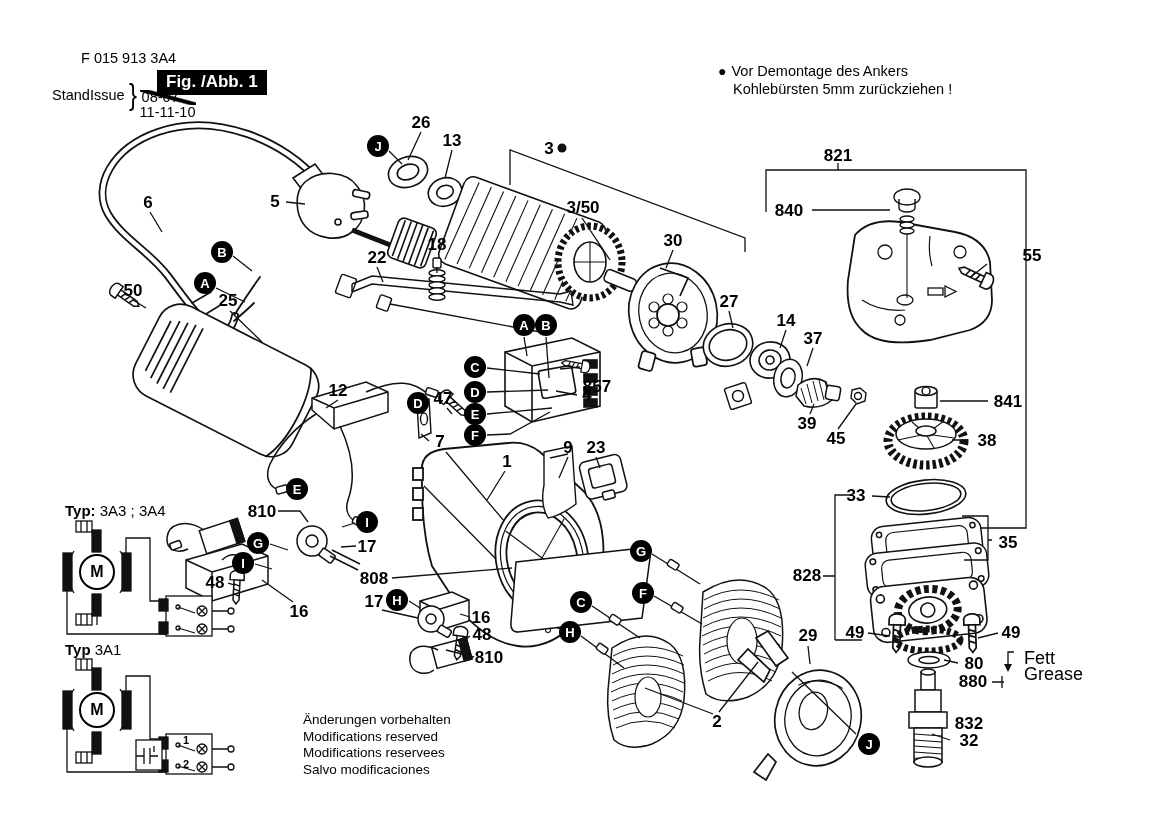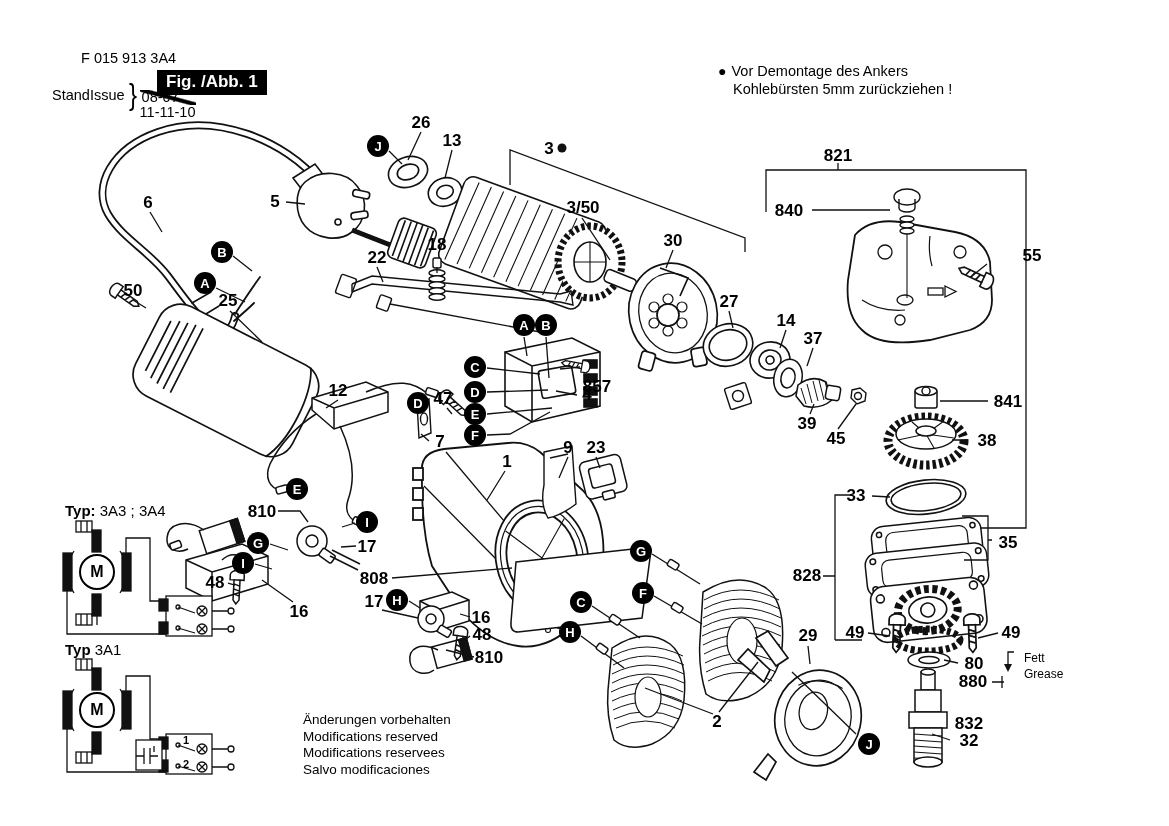--- a/index.html
+++ b/index.html
@@ -28,21 +28,21 @@
   .title{position:absolute;left:581px;top:63px;transform:translate(-50%,-50%);font-size:23px;
           font-weight:bold;white-space:nowrap;z-index:6;}
   .notice{position:absolute;left:718px;top:62px;font-size:14.5px;line-height:18px;z-index:6;width:340px;}
   .notice .bullet{font-size:14px;margin-right:5px;}
   .notice .en{margin-top:9px;margin-left:15px;}
   .notice .de2{margin-left:15px;}
   .typ-label{position:absolute;font-size:15px;z-index:6;white-space:nowrap;}
   .typ-label .b{font-weight:bold;}
   .contact-label{position:absolute;font-size:11px;font-weight:bold;transform:translate(-50%,-50%);z-index:6;}
   .footer-rev{position:absolute;left:303px;top:712px;font-size:13.5px;line-height:16.5px;z-index:6;}
-  .grease{position:absolute;font-size:12px;line-height:16px;z-index:6;}
+  .grease{position:absolute;font-size:18px;line-height:16px;z-index:6;}
 </style>
 </head>
 <body>
 
 <div class="page">
 
 <svg class="art" viewBox="0 0 1169 826" xmlns="http://www.w3.org/2000/svg">
   <defs>
     <g id="screw" stroke="#111" fill="#fff" stroke-width="1.5" stroke-linecap="round">
       <path d="M-7,-6 A7,4.5 0 0 1 7,-6 L7,-1 L-7,-1 Z"></path>

